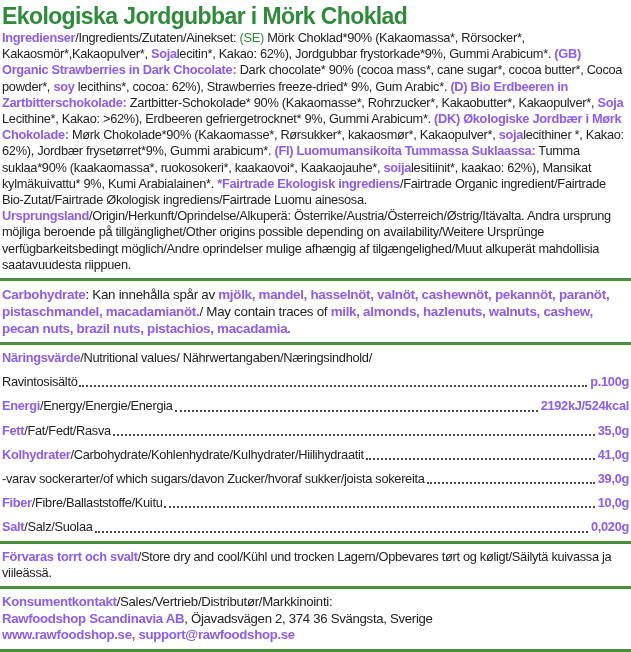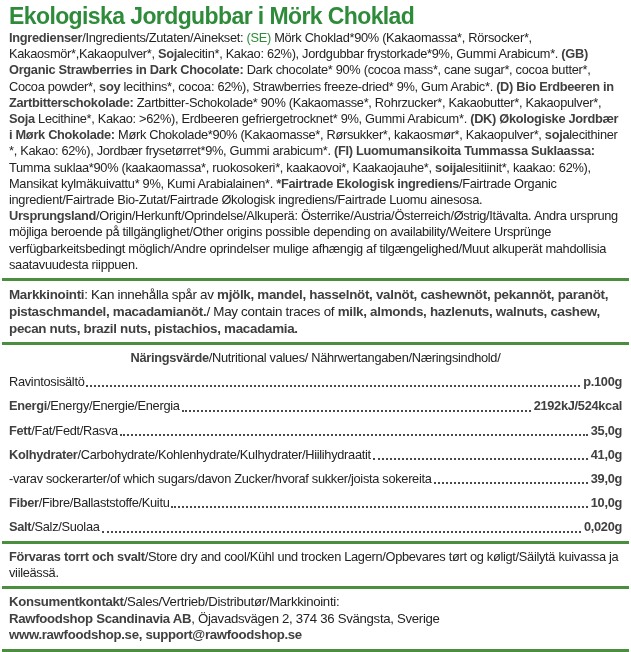--- a/index.html
+++ b/index.html
@@ -6,35 +6,35 @@
     --green:#2e8b3a;
     --rule:#4a8f3e;
     --text:#232323;
   }
   html,body{margin:0;padding:0;background:#fff;}
   body{
     width:631px;height:652px;overflow:hidden;
     font-family:"Liberation Sans",sans-serif;
     color:var(--text);
   }
-  .label{padding:2px 9px 0;}
-  .b{font-weight:bold;color:#404040;}
+  .label{padding:2px 2px 0;}
+  .b{font-weight:bold;color:#8b5cf6;}
   .green{color:var(--green);margin-top:8px;}
   h1{
     font-size:23px;line-height:24px;font-weight:bold;color:var(--green);
     margin:2px 0 2px;letter-spacing:-0.6px;
   }
   p.body{
     font-size:12.8px;line-height:16.2px;margin:0;
     letter-spacing:-0.3px;
   }
   p.allergy{font-size:13.4px;line-height:17px;}
   .rule{height:3px;background:var(--rule);margin:5px -7px;border:0;}
   .ntable{font-size:12.8px;line-height:16.2px;letter-spacing:-0.3px;}
-  .nline{display:block;text-align:center;}
+  .nline{display:block;}
   .nline.last{display:flex;align-items:flex-end;}
   .nlabel{flex:0 1 auto;}
   .leader{
     flex:1 1 auto;min-width:16px;
     border-bottom:2px dotted #4a4a4a;
     margin:0 3px 3px 2px;
   }
   .nvalue{white-space:nowrap;margin-top:8px;}
   .contact{font-size:13.2px;line-height:16.6px;letter-spacing:-0.3px;margin-top:1px;}
 </style>
@@ -42,21 +42,21 @@
 <body>
 
 <div class="label">
   <h1>Ekologiska Jordgubbar i Mörk Choklad</h1>
 
   <p class="body"><span class="b">Ingredienser</span><span>/Ingredients/Zutaten/Ainekset: </span><span class="green">(SE)</span><span> Mörk Choklad*90% (Kakaomassa*, Rörsocker*, Kakaosmör*,Kakaopulver*, </span><span class="b">Soja</span><span>lecitin*, Kakao: 62%), Jordgubbar frystorkade*9%, Gummi Arabicum*. </span><span class="b">(GB) Organic Strawberries in Dark Chocolate:</span><span> Dark chocolate* 90% (cocoa mass*, cane sugar*, cocoa butter*, Cocoa powder*, </span><span class="b">soy</span><span> lecithins*, cocoa: 62%), Strawberries freeze-dried* 9%, Gum Arabic*. </span><span class="b">(D) Bio Erdbeeren in Zartbitterschokolade:</span><span> Zartbitter-Schokolade* 90% (Kakaomasse*, Rohrzucker*, Kakaobutter*, Kakaopulver*, </span><span class="b">Soja</span><span> Lecithine*, Kakao: &gt;62%), Erdbeeren gefriergetrocknet* 9%, Gummi Arabicum*. </span><span class="b">(DK) Økologiske Jordbær i Mørk Chokolade:</span><span> Mørk Chokolade*90% (Kakaomasse*, Rørsukker*, kakaosmør*, Kakaopulver*, </span><span class="b">soja</span><span>lecithiner *, Kakao: 62%), Jordbær frysetørret*9%, Gummi arabicum*. </span><span class="b">(FI) Luomumansikoita Tummassa Suklaassa:</span><span> Tumma suklaa*90% (kaakaomassa*, ruokosokeri*, kaakaovoi*, Kaakaojauhe*, </span><span class="b">soija</span><span>lesitiinit*, kaakao: 62%), Mansikat kylmäkuivattu* 9%, Kumi Arabialainen*. </span><span class="b">*Fairtrade Ekologisk ingrediens</span><span>/Fairtrade Organic ingredient/Fairtrade Bio-Zutat/Fairtrade Økologisk ingrediens/Fairtrade Luomu ainesosa.</span></p>
   <p class="body"><span class="b">Ursprungsland</span><span>/Origin/Herkunft/Oprindelse/Alkuperä: Österrike/Austria/Österreich/Østrig/Itävalta. Andra ursprung möjliga beroende på tillgänglighet/Other origins possible depending on availability/Weitere Ursprünge verfügbarkeitsbedingt möglich/Andre oprindelser mulige afhængig af tilgængelighed/Muut alkuperät mahdollisia saatavuudesta riippuen.</span></p>
 
   <div class="rule"></div>
 
-  <p class="body allergy"><span class="b">Markkinointi</span><span>: Kan innehålla spår av </span><span class="b">mjölk, mandel, hasselnöt, valnöt, cashewnöt, pekannöt, paranöt, pistaschmandel, macadamianöt.</span><span>/ May contain traces of </span><span class="b">milk, almonds, hazlenuts, walnuts, cashew, pecan nuts, brazil nuts, pistachios, macadamia.</span></p>
+  <p class="body allergy"><span class="b">Carbohydrate</span><span>: Kan innehålla spår av </span><span class="b">mjölk, mandel, hasselnöt, valnöt, cashewnöt, pekannöt, paranöt, pistaschmandel, macadamianöt.</span><span>/ May contain traces of </span><span class="b">milk, almonds, hazlenuts, walnuts, cashew, pecan nuts, brazil nuts, pistachios, macadamia.</span></p>
 
   <div class="rule"></div>
 
   <div class="ntable">
       <div class="nrow">
         <div class="nline"><span class="nlabel"><span class="b">Näringsvärde</span><span>/Nutritional values/ Nährwertangaben/Næringsindhold/</span></span></div>
         <div class="nline last">
           <span class="nlabel"><span>Ravintosisältö</span></span>
           <span class="leader"></span>
           <span class="nvalue b">p.100g</span>

